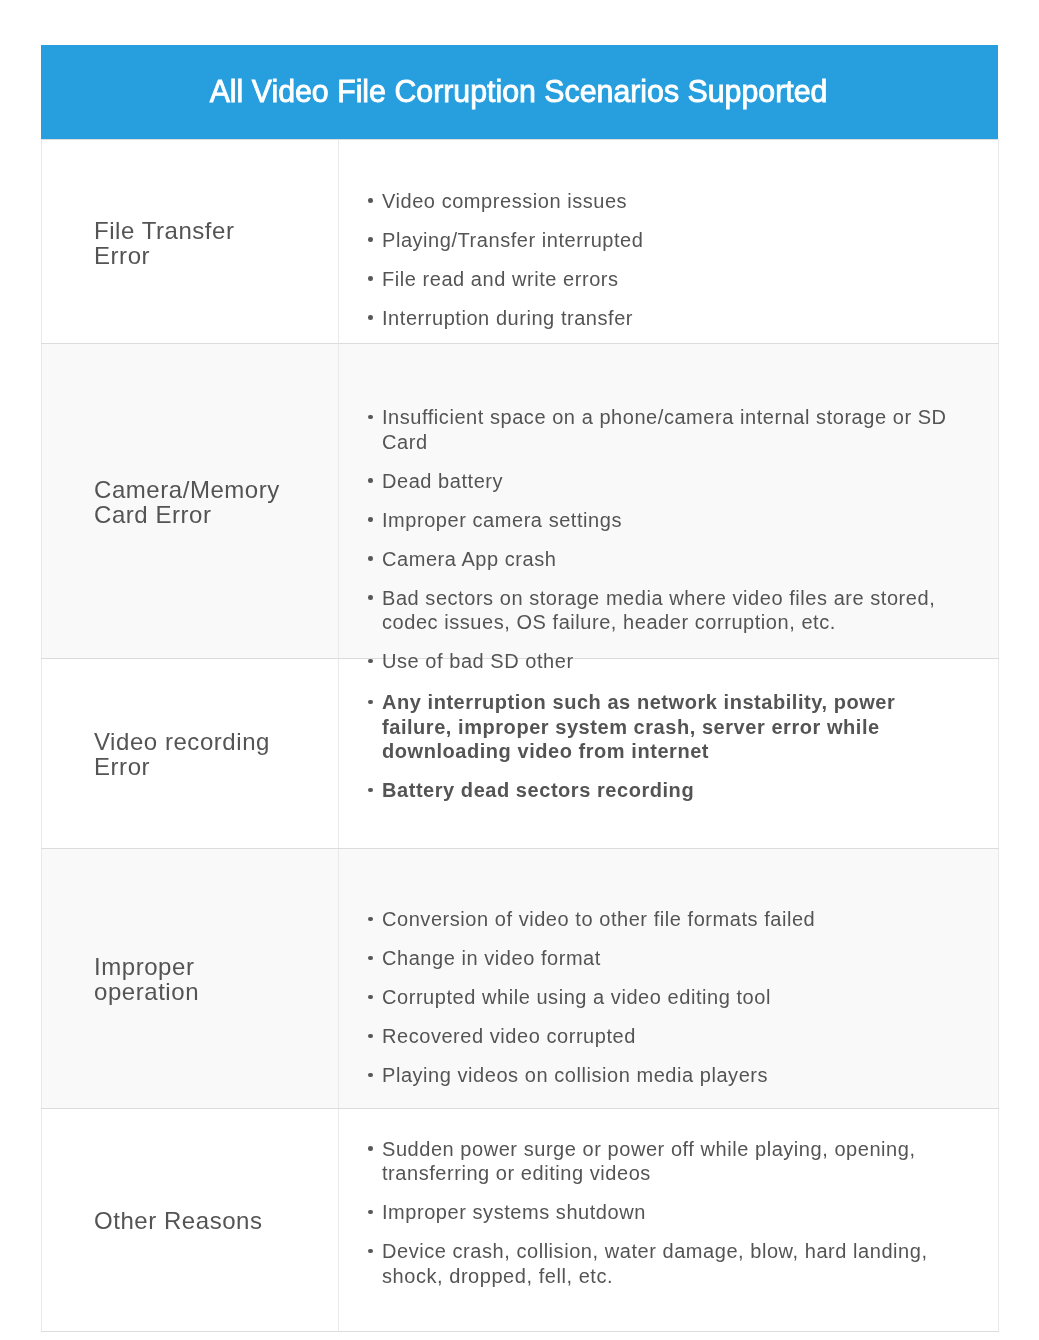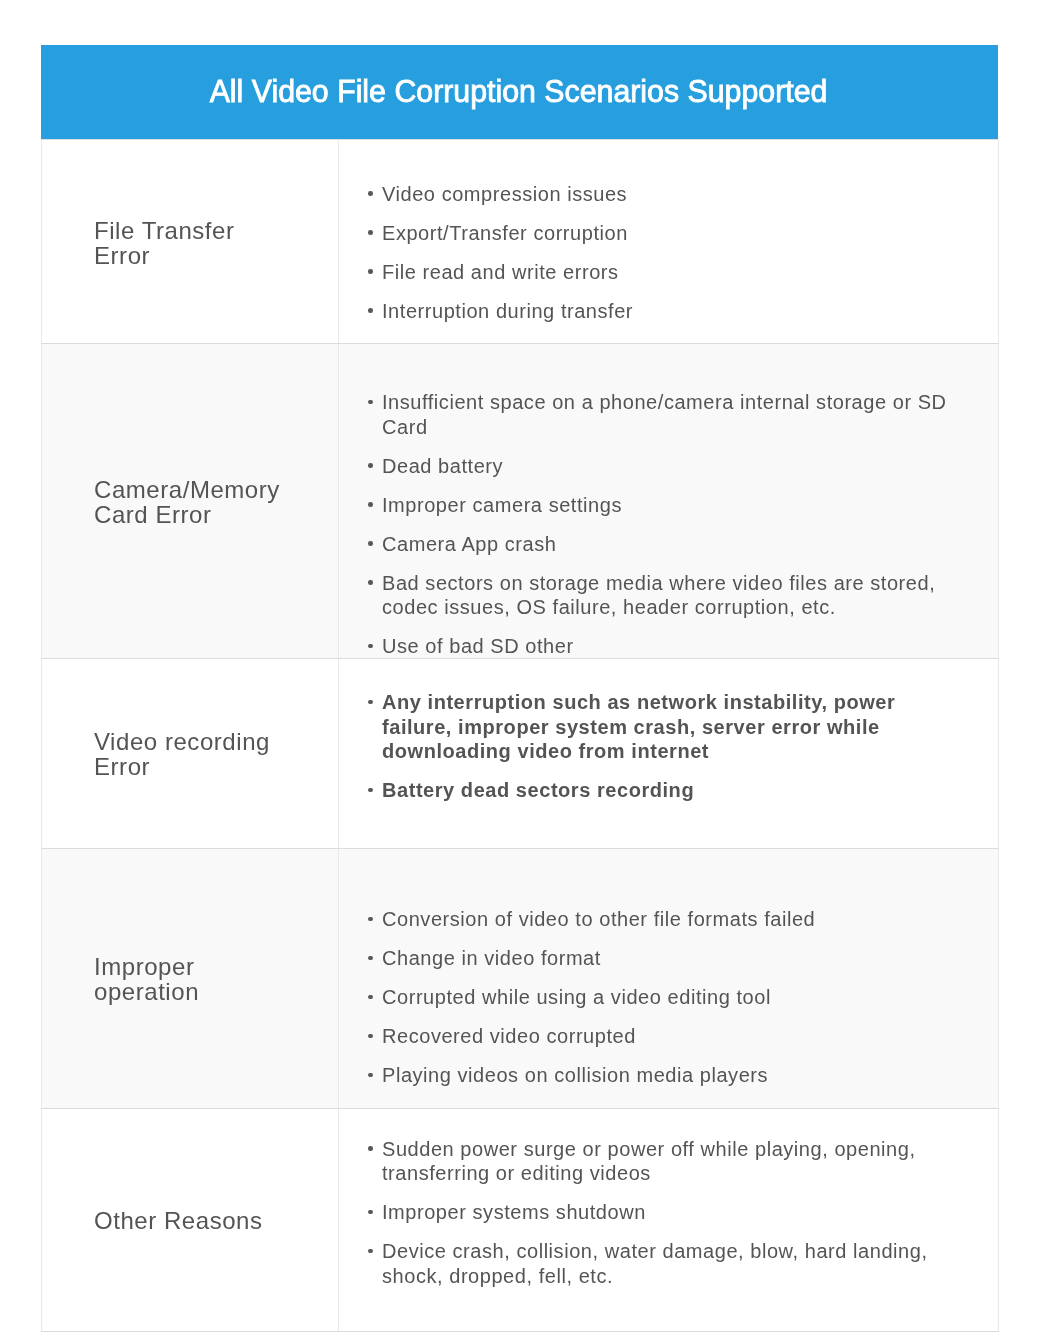--- a/index.html
+++ b/index.html
@@ -78,22 +78,22 @@
   }
   table.main td.items-cell {
     padding: 0 19px 0 29px;
   }
   ul.items {
     margin: 0;
     padding: 0;
     list-style: none;
     position: relative;
   }
-  tr.r1 ul.items { top: 11px; }
-  tr.r2 ul.items { top: 1px; margin-top: 45px; }
+  tr.r1 ul.items { top: 18px; }
+  tr.r2 ul.items { top: 16px; margin-top: 45px; }
   tr.r3 ul.items { top: -6.5px; font-weight: bold; }
   tr.r4 ul.items { top: -4.5px; margin-top: 48px; }
   tr.r5 ul.items { top: -7px; }
   ul.items li {
     position: relative;
     padding-left: 14px;
     font-size: 20px;
     letter-spacing: 0.55px;
     color: #545454;
     line-height: 24.5px;
@@ -131,21 +131,21 @@
           <col class="c2">
         </colgroup>
       <tbody>
         <tr class="r1">
           <td class="label-cell">
             <div class="lbl">File Transfer Error</div>
           </td>
           <td class="items-cell">
             <ul class="items">
               <li>Video compression issues</li>
-              <li>Export/Transfer corruption</li>
+              <li>Playing/Transfer interrupted</li>
               <li>File read and write errors</li>
               <li>Interruption during transfer</li>
             </ul>
           </td>
         </tr>
         <tr class="r2 alt">
           <td class="label-cell">
             <div class="lbl">Camera/Memory Card Error</div>
           </td>
           <td class="items-cell">

